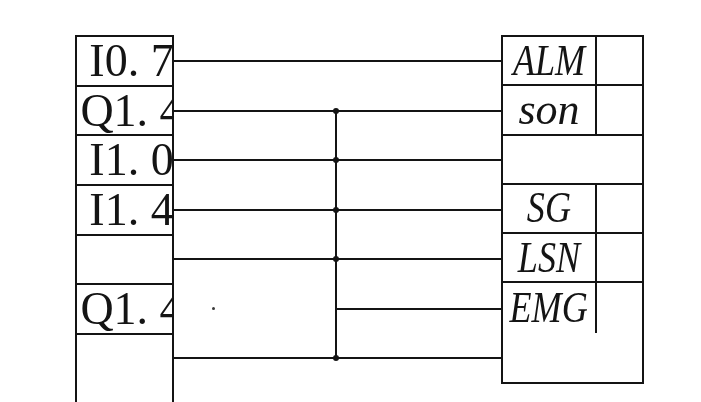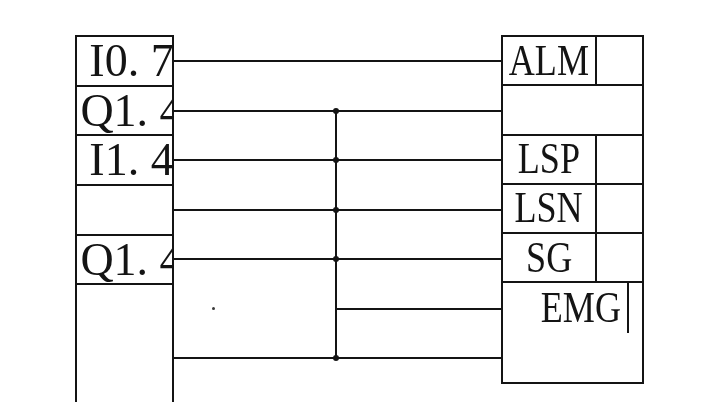--- a/index.html
+++ b/index.html
@@ -22,24 +22,24 @@
   .llabel{font-size:46px;line-height:1;white-space:pre;}
   
   .rtable{
     position:absolute;left:501px;top:35px;width:143px;height:349px;
     box-sizing:border-box;border:2px solid #141414;
   }
   .rrow{
     height:calc(345px / 7);box-sizing:border-box;
     border-bottom:2px solid #141414;display:flex;
   }
-  .rrow:last-child{border-bottom:none;margin-left:32px;}
+  .rrow:last-child{border-bottom:none;}
   .rname{
     width:94px;box-sizing:border-box;border-right:2px solid #141414;
-    display:flex;align-items:center;justify-content:center;overflow:visible;
+    display:flex;align-items:center;justify-content:center;overflow:visible;font-style:italic;
   }
   .rlabel{font-size:44px;line-height:1;white-space:pre;transform:scaleX(0.82);}
   .rrow:nth-child(2) .rlabel{transform:none;}  
   .rval{flex:1;}
   
   .hwire{position:absolute;left:174px;width:327px;height:2px;background:#141414;}
   .w1{top:60px;}
   .w2{top:109.5px;}
   .w3{top:159px;}
   .w4{top:208.5px;}
@@ -61,20 +61,23 @@
 <div class="canvas">
 
   <div class="ltable">
     <div class="lrow">
         <span class="llabel">I0. 7</span>
       </div>
     <div class="lrow">
         <span class="llabel">Q1. 4</span>
       </div>
     <div class="lrow">
+        <span class="llabel">I1. 0</span>
+      </div>
+    <div class="lrow">
         <span class="llabel">I1. 4</span>
       </div>
     <div class="lrow">
         <span class="llabel"></span>
       </div>
     <div class="lrow">
         <span class="llabel">Q1. 4</span>
       </div>
     <div class="lrow">
         <span class="llabel"></span>
@@ -82,37 +85,37 @@
   </div>
 
   <div class="rtable">
     <div class="rrow">
       <div class="rname">
           <span class="rlabel">ALM</span>
         </div>
       <div class="rval"></div>
     </div>
     <div class="rrow">
+      <div class="rname">
+          <span class="rlabel">son</span>
+        </div>
+      <div class="rval"></div>
+    </div>
+    <div class="rrow">
       <div class="rval"></div>
     </div>
     <div class="rrow">
       <div class="rname">
-          <span class="rlabel">LSP</span>
+          <span class="rlabel">SG</span>
         </div>
       <div class="rval"></div>
     </div>
     <div class="rrow">
       <div class="rname">
           <span class="rlabel">LSN</span>
-        </div>
-      <div class="rval"></div>
-    </div>
-    <div class="rrow">
-      <div class="rname">
-          <span class="rlabel">SG</span>
         </div>
       <div class="rval"></div>
     </div>
     <div class="rrow">
       <div class="rname">
           <span class="rlabel">EMG</span>
         </div>
       <div class="rval"></div>
     </div>
   </div>

